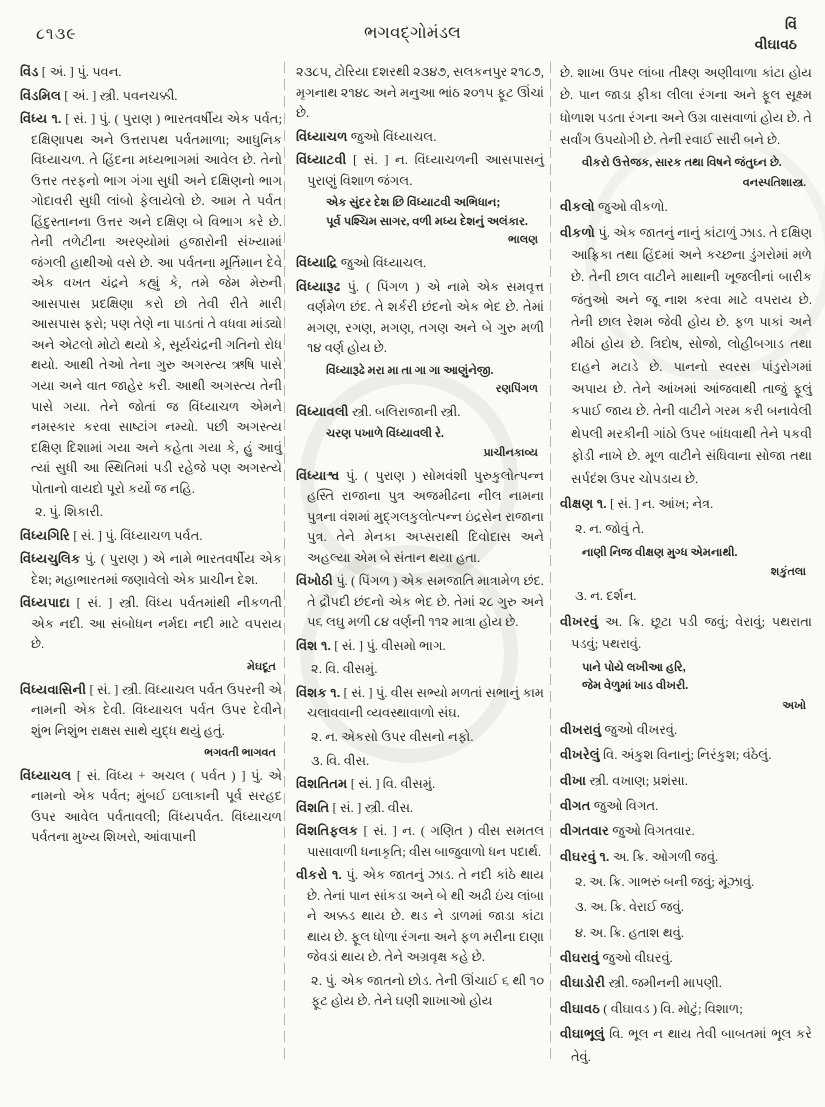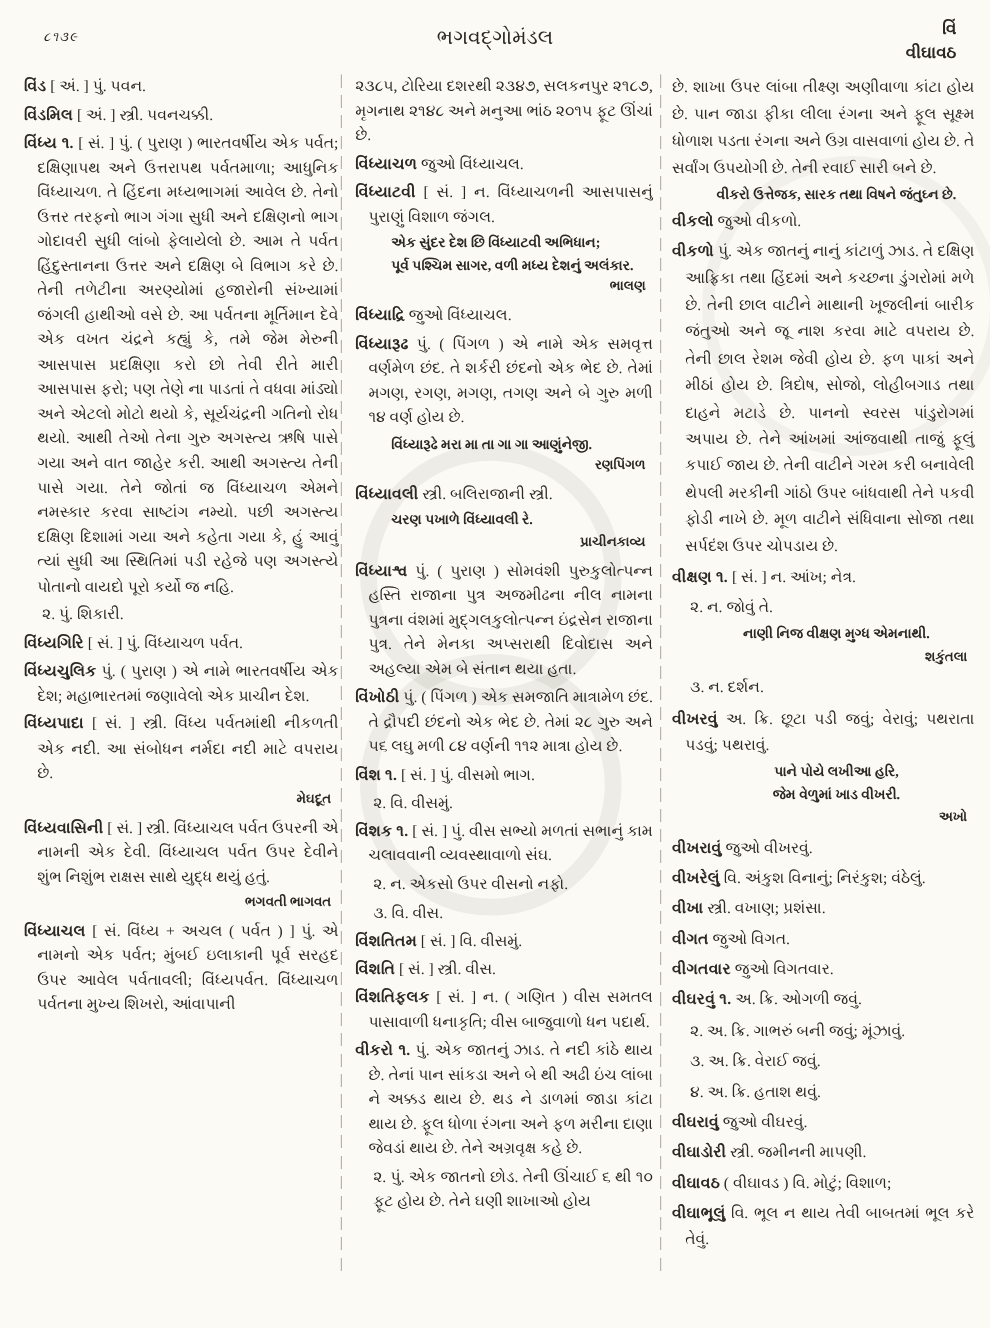--- a/index.html
+++ b/index.html
@@ -6,21 +6,21 @@
   body{
     width:825px;height:1107px;
     background:#fbfaf5;
     color:#2b2722;
     font-family:"DejaVu Serif","Liberation Serif",serif;
     position:relative;
     overflow:hidden;
   }
   .page{position:absolute;inset:0;}
   
-  .page-number{position:absolute;left:36px;top:24px;font-size:11px;letter-spacing:1px;font-style:italic;}
+  .page-number{position:absolute;left:36px;top:24px;font-size:16px;letter-spacing:1px;}
   .page-title{position:absolute;left:0;right:0;top:22px;text-align:center;font-weight:normal;font-size:17px;}
   .corner{position:absolute;right:28px;top:14px;text-align:right;line-height:1.45;}
   .corner .c1{font-size:14px;font-weight:bold;display:block;}
   .corner .c2{font-size:14px;font-weight:bold;display:block;}
   
   .wm{position:absolute;border-radius:50%;border:14px solid rgba(120,115,100,0.10);}
   .wm1{left:300px;top:370px;width:190px;height:190px;}
   .wm2{left:300px;top:545px;width:190px;height:190px;}
   .wm3{left:585px;top:130px;width:230px;height:230px;border-width:10px;border-color:rgba(120,115,100,0.07);}
   
@@ -33,21 +33,21 @@
   .div1{left:284px;}
   .div2{left:550px;}
   p{margin:0 0 3px 0;}
   p.entry{padding-left:11px;text-indent:-11px;}
   p.sense{padding-left:15px;}
   p.cont{padding-left:0;}
   b.head{font-weight:bold;letter-spacing:.2px;}
   .verse{font-size:11.6px;font-weight:bold;padding-left:30px;line-height:1.6;margin:1px 0 0 0;text-align:left;}
   .verse div{white-space:normal;}
   .attr{font-size:11.2px;font-weight:bold;text-align:right;padding-right:6px;margin:0 0 4px 0;}
-  .col-right .verse{padding-left:22px;text-align:center;}
+  .col-right .verse{padding-left:22px;}
 </style>
 </head>
 <body>
 
 <div class="page">
 
   <div class="page-number">૮૧૩૯</div>
   <div class="page-title">ભગવદ્ગોમંડલ</div>
   <div class="corner">
     <span class="c1">વિં</span>
@@ -105,20 +105,21 @@
       <p class="entry"><b class="head">વિંશતિ</b> [ સં. ] સ્ત્રી. વીસ.</p>
       <p class="entry"><b class="head">વિંશતિફલક</b> [ સં. ] ન. ( ગણિત ) વીસ સમતલ પાસાવાળી ધનાકૃતિ; વીસ બાજુવાળો ધન પદાર્થ.</p>
       <p class="entry"><b class="head">વીકરો ૧.</b> પું. એક જાતનું ઝાડ. તે નદી કાંઠે થાય છે. તેનાં પાન સાંકડા અને બે થી અઢી ઇંચ લાંબા ને અક્કડ થાય છે. થડ ને ડાળમાં જાડા કાંટા થાય છે. ફૂલ ધોળા રંગના અને ફળ મરીના દાણા જેવડાં થાય છે. તેને અગ્રવૃક્ષ કહે છે.</p>
       <p class="sense">૨. પું. એક જાતનો છોડ. તેની ઊંચાઈ ૬ થી ૧૦ ફૂટ હોય છે. તેને ઘણી શાખાઓ હોય</p>
     </div>
   <div class="col col-right">
       <p class="cont">છે. શાખા ઉપર લાંબા તીક્ષ્ણ અણીવાળા કાંટા હોય છે. પાન જાડા ફીકા લીલા રંગના અને ફૂલ સૂક્ષ્મ ધોળાશ પડતા રંગના અને ઉગ્ર વાસવાળાં હોય છે. તે સર્વાંગ ઉપયોગી છે. તેની રવાઈ સારી બને છે.</p>
       <div class="verse">
         <div>વીકરો ઉત્તેજક, સારક તથા વિષને જંતુઘ્ન છે.</div>
       </div>
+      <div class="attr">વનસ્પતિશાસ્ત્ર.</div>
       <p class="entry"><b class="head">વીકલો</b> જુઓ વીકળો.</p>
       <p class="entry"><b class="head">વીકળો</b> પું. એક જાતનું નાનું કાંટાળું ઝાડ. તે દક્ષિણ આફ્રિકા તથા હિંદમાં અને કચ્છના ડુંગરોમાં મળે છે. તેની છાલ વાટીને માથાની ખૂજલીનાં બારીક જંતુઓ અને જૂ નાશ કરવા માટે વપરાય છે. તેની છાલ રેશમ જેવી હોય છે. ફળ પાકાં અને મીઠાં હોય છે. ત્રિદોષ, સોજો, લોહીબગાડ તથા દાહને મટાડે છે. પાનનો સ્વરસ પાંડુરોગમાં અપાય છે. તેને આંખમાં આંજવાથી તાજું ફૂલું કપાઈ જાય છે. તેની વાટીને ગરમ કરી બનાવેલી થેપલી મરકીની ગાંઠો ઉપર બાંધવાથી તેને પકવી ફોડી નાખે છે. મૂળ વાટીને સંધિવાના સોજા તથા સર્પદંશ ઉપર ચોપડાય છે.</p>
       <p class="entry"><b class="head">વીક્ષણ ૧.</b> [ સં. ] ન. આંખ; નેત્ર.</p>
       <p class="sense">૨. ન. જોવું તે.</p>
       <div class="verse">
         <div>નાણી નિજ વીક્ષણ મુગ્ધ એમનાથી.</div>
       </div>
       <div class="attr">શકુંતલા</div>
       <p class="sense">૩. ન. દર્શન.</p>
       <p class="entry"><b class="head">વીખરવું</b> અ. ક્રિ. છૂટા પડી જવું; વેરાવું; પથરાતા પડવું; પથરાવું.</p>

